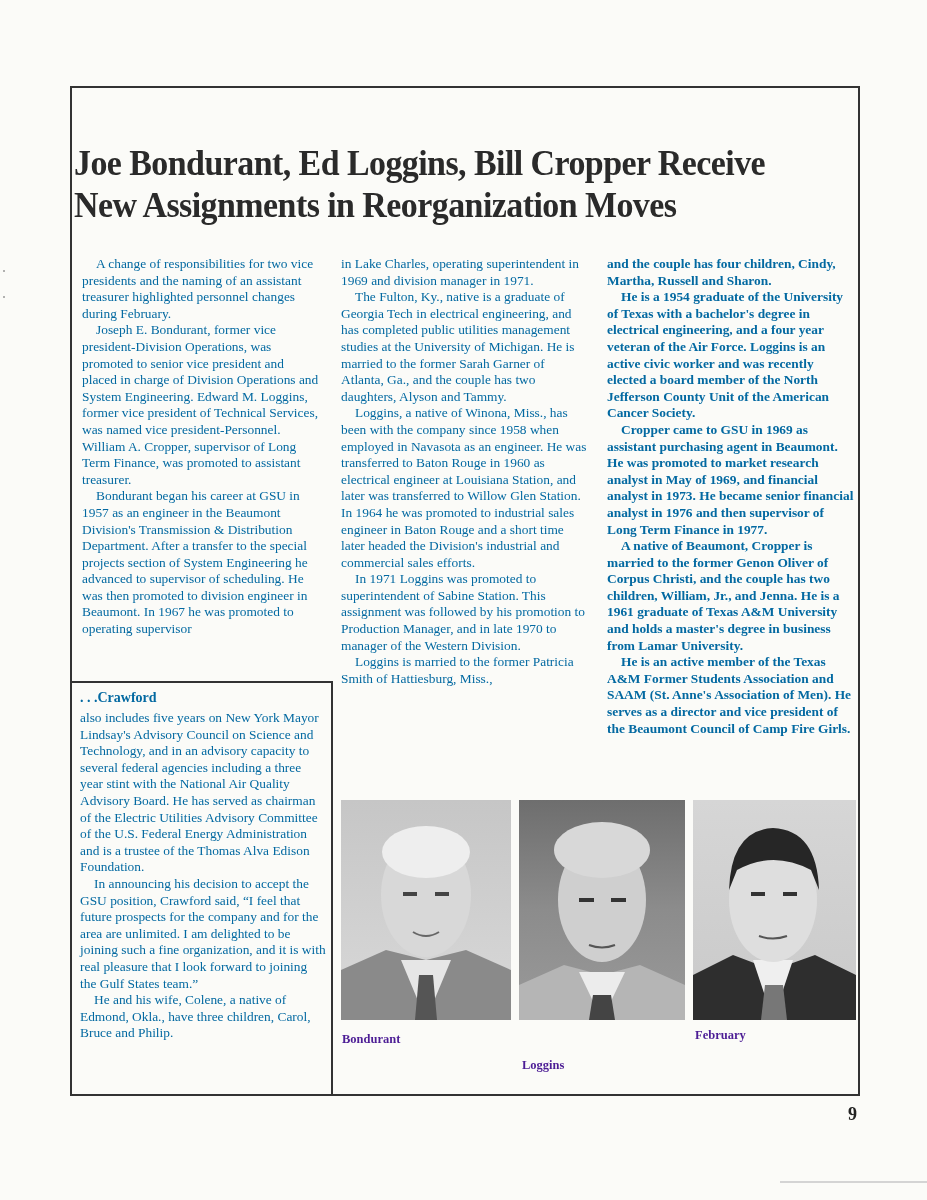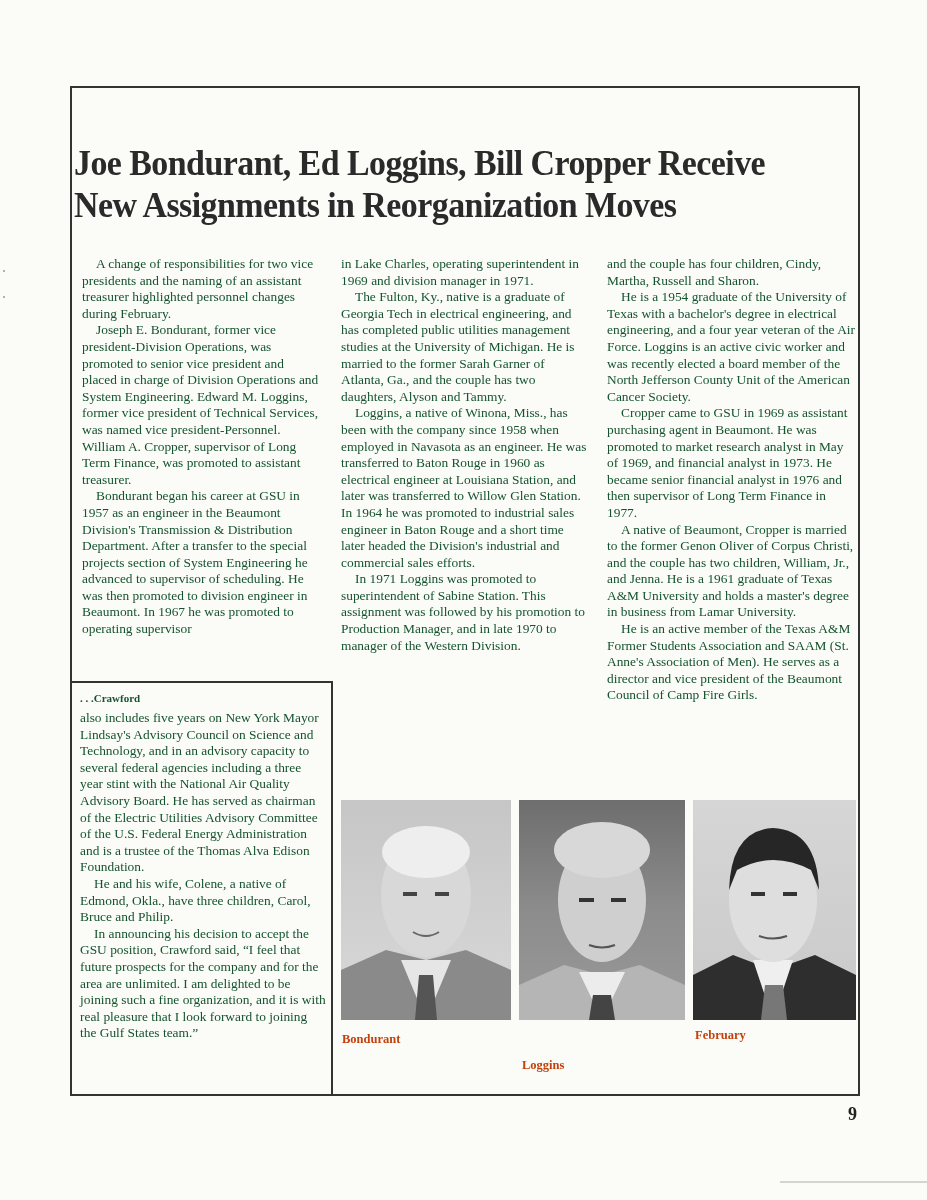--- a/index.html
+++ b/index.html
@@ -15,44 +15,44 @@
     box-sizing: border-box;
   }
   .headline {
     position: absolute; left: 74px; top: 142px; width: 780px;
     font-family: "Liberation Serif", "DejaVu Serif", serif;
     font-weight: bold; font-size: 36.5px; line-height: 42px; color: #2a2a2a;
     letter-spacing: -0.6px; margin: 0;
     transform: scaleX(0.93); transform-origin: left top;
   }
   .col {
-    position: absolute; font-size: 13.4px; line-height: 16.6px; color: #14532d;
+    position: absolute; font-size: 13.4px; line-height: 16.6px; color: #0369a1;
   }
   .col p { margin: 0; text-indent: 14px; }
   .col p.noindent { text-indent: 0; }
   #col1 { left: 82px; top: 256px; width: 240px; }
   #col2 { left: 341px; top: 256px; width: 248px; }
-  #col3 { left: 607px; top: 256px; width: 248px; }
+  #col3 { left: 607px; top: 256px; width: 248px; font-weight: bold; }
   .crawford-box {
     position: absolute; left: 71px; top: 681px; width: 262px; height: 415px;
     border-top: 2px solid #333; border-right: 2px solid #333; box-sizing: border-box;
   }
   #crawford-text { left: 80px; top: 690px; width: 246px; }
-  .crawford-head { font-weight: bold; font-size: 11px; line-height: 16px; margin-bottom: 4px; }
+  .crawford-head { font-weight: bold; font-size: 14px; line-height: 16px; margin-bottom: 4px; }
   .photo {
     position: absolute; top: 800px; height: 220px;
     background: linear-gradient(180deg, #cfcfcf 0%, #bdbdbd 100%);
     overflow: hidden;
   }
   #photo-bondurant { left: 341px; width: 170px; background: linear-gradient(180deg,#c6c6c6,#d9d9d9); }
   #photo-loggins { left: 519px; width: 166px; background: linear-gradient(180deg,#6e6e6e,#8c8c8c 50%,#9a9a9a); }
   #photo-cropper { left: 693px; width: 163px; background: linear-gradient(180deg,#d6d6d6,#c9c9c9); }
   .photo svg { width: 100%; height: 100%; display: block; }
   .caption {
-    position: absolute; top: 1030px; font-weight: bold; font-size: 12.5px; color: #c2410c;
+    position: absolute; top: 1030px; font-weight: bold; font-size: 12.5px; color: #4c1d95;
   }
   #cap-bondurant { left: 342px; top: 1032px; }
   #cap-loggins { left: 522px; top: 1030px; margin-top: 28px; }
   #cap-cropper { left: 695px; top: 1028px; }
   .page-number {
     position: absolute; left: 848px; top: 1104px; font-weight: bold; font-size: 18px; color: #222;
   }
   .bottom-rule {
     position: absolute; left: 780px; top: 1181px; width: 147px; height: 2px; background: #d4d4d4;
   }
@@ -69,36 +69,37 @@
   <p>A change of responsibilities for two vice presidents and the naming of an assistant treasurer highlighted personnel changes during February.</p>
   <p>Joseph E. Bondurant, former vice president-Division Operations, was promoted to senior vice president and placed in charge of Division Operations and System Engineering. Edward M. Loggins, former vice president of Technical Services, was named vice president-Personnel. William A. Cropper, supervisor of Long Term Finance, was promoted to assistant treasurer.</p>
   <p>Bondurant began his career at GSU in 1957 as an engineer in the Beaumont Division's Transmission &amp; Distribution Department. After a transfer to the special projects section of System Engineering he advanced to supervisor of scheduling. He was then promoted to division engineer in Beaumont. In 1967 he was promoted to operating supervisor</p>
 </div>
 
 <div class="col" id="col2">
   <p class="noindent">in Lake Charles, operating superintendent in 1969 and division manager in 1971.</p>
   <p>The Fulton, Ky., native is a graduate of Georgia Tech in electrical engineering, and has completed public utilities management studies at the University of Michigan. He is married to the former Sarah Garner of Atlanta, Ga., and the couple has two daughters, Alyson and Tammy.</p>
   <p>Loggins, a native of Winona, Miss., has been with the company since 1958 when employed in Navasota as an engineer. He was transferred to Baton Rouge in 1960 as electrical engineer at Louisiana Station, and later was transferred to Willow Glen Station. In 1964 he was promoted to industrial sales engineer in Baton Rouge and a short time later headed the Division's industrial and commercial sales efforts.</p>
   <p>In 1971 Loggins was promoted to superintendent of Sabine Station. This assignment was followed by his promotion to Production Manager, and in late 1970 to manager of the Western Division.</p>
+  <p>Loggins is married to the former Patricia Smith of Hattiesburg, Miss.,</p>
 </div>
 
 <div class="col" id="col3">
   <p class="noindent">and the couple has four children, Cindy, Martha, Russell and Sharon.</p>
   <p>He is a 1954 graduate of the University of Texas with a bachelor's degree in electrical engineering, and a four year veteran of the Air Force. Loggins is an active civic worker and was recently elected a board member of the North Jefferson County Unit of the American Cancer Society.</p>
   <p>Cropper came to GSU in 1969 as assistant purchasing agent in Beaumont. He was promoted to market research analyst in May of 1969, and financial analyst in 1973. He became senior financial analyst in 1976 and then supervisor of Long Term Finance in 1977.</p>
   <p>A native of Beaumont, Cropper is married to the former Genon Oliver of Corpus Christi, and the couple has two children, William, Jr., and Jenna. He is a 1961 graduate of Texas A&amp;M University and holds a master's degree in business from Lamar University.</p>
   <p>He is an active member of the Texas A&amp;M Former Students Association and SAAM (St. Anne's Association of Men). He serves as a director and vice president of the Beaumont Council of Camp Fire Girls.</p>
 </div>
 
 <div class="crawford-box"></div>
 <div class="col" id="crawford-text">
   <div class="crawford-head">. . .Crawford</div>
   <p class="noindent">also includes five years on New York Mayor Lindsay's Advisory Council on Science and Technology, and in an advisory capacity to several federal agencies including a three year stint with the National Air Quality Advisory Board. He has served as chairman of the Electric Utilities Advisory Committee of the U.S. Federal Energy Administration and is a trustee of the Thomas Alva Edison Foundation.</p>
+  <p>In announcing his decision to accept the GSU position, Crawford said, “I feel that future prospects for the company and for the area are unlimited. I am delighted to be joining such a fine organization, and it is with real pleasure that I look forward to joining the Gulf States team.”</p>
   <p>He and his wife, Colene, a native of Edmond, Okla., have three children, Carol, Bruce and Philip.</p>
-  <p>In announcing his decision to accept the GSU position, Crawford said, “I feel that future prospects for the company and for the area are unlimited. I am delighted to be joining such a fine organization, and it is with real pleasure that I look forward to joining the Gulf States team.”</p>
 </div>
 
 <div class="photo" id="photo-bondurant">
   <svg viewBox="0 0 170 220" preserveAspectRatio="none">
     <path d="M0 170 L45 150 L85 160 L125 150 L170 170 L170 220 L0 220 Z" fill="#8a8a8a"></path>
     <path d="M60 160 L85 220 L110 160 Z" fill="#e6e6e6"></path>
     <path d="M78 175 L92 175 L96 220 L74 220 Z" fill="#555"></path>
     <ellipse cx="85" cy="95" rx="45" ry="62" fill="#d8d8d8"></ellipse>
     <ellipse cx="85" cy="52" rx="44" ry="26" fill="#eeeeee"></ellipse>
     <rect x="62" y="92" width="14" height="4" fill="#444"></rect>

